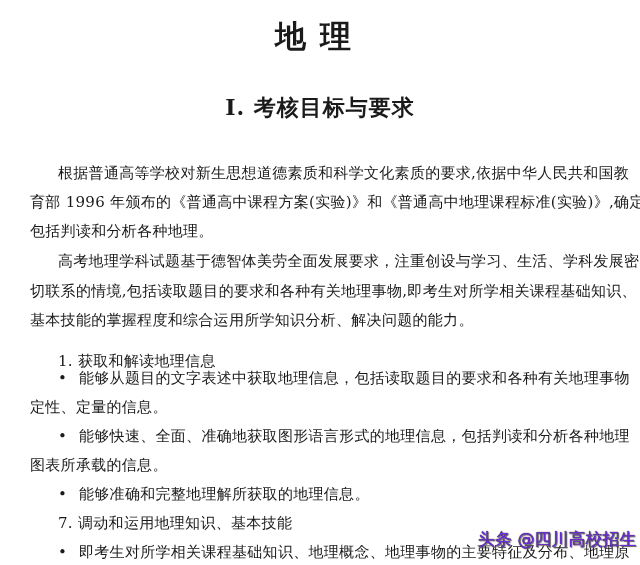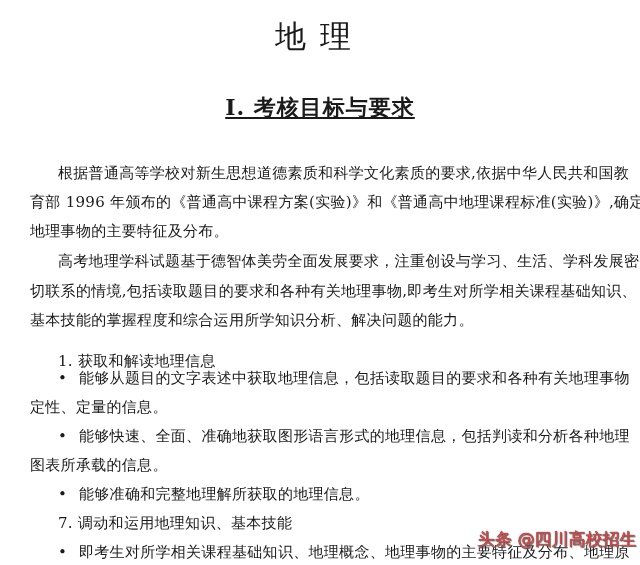--- a/index.html
+++ b/index.html
@@ -1,42 +1,42 @@
 <!DOCTYPE html>
 <html><head>
 <meta charset="utf-8">
 <style>
   html, body { margin: 0; padding: 0; background: #ffffff; }
   body { width: 640px; height: 565px; overflow: hidden; position: relative;
          font-family: "DejaVu Serif", "Liberation Serif", serif; color: #1a1a1a; }
   .title { position: absolute; top: 14px; left: 0; width: 640px; text-align: center;
-           font-size: 31px; font-weight: normal; letter-spacing: 14px; line-height: 44px; }
+           font-size: 31px; font-weight: bold; letter-spacing: 14px; line-height: 44px; }
   .section-title { position: absolute; top: 90px; left: 0; width: 640px; text-align: center;
-           font-size: 22px; font-weight: bold; line-height: 34px; letter-spacing: 1px; text-decoration: underline; }
+           font-size: 22px; font-weight: bold; line-height: 34px; letter-spacing: 1px; }
   .line { position: absolute; left: 30px; width: 556px; font-size: 15px; line-height: 22px;
           white-space: nowrap; text-align: justify; text-align-last: justify; letter-spacing: 0.3px; }
   .line.last { text-align-last: left; }
   .indent { left: 58px; width: 528px; }
   .item { left: 58px; }
   .bullet { left: 58px; width: 528px; }
   .bullet .dot { display: inline-block; width: 21px; }
   .watermark { position: absolute; left: 478px; top: 527px; font-family: "DejaVu Sans", "Liberation Sans", sans-serif;
-               font-size: 17px; color: #ef4444; white-space: nowrap;
+               font-size: 17px; color: #6d28d9; white-space: nowrap;
                text-shadow: 0 0 1px #444, 0 0 1px #444, 1px 1px 1px #666; line-height: 24px; }
 </style>
 </head>
 <body>
 
 <div class="title">地理</div>
 <div class="section-title">Ⅰ. 考核目标与要求</div>
 
 <div>
   <div class="line indent" style="top:162px">根据普通高等学校对新生思想道德素质和科学文化素质的要求,依据中华人民共和国教</div>
   <div class="line" style="top:191px">育部 1996 年颁布的《普通高中课程方案(实验)》和《普通高中地理课程标准(实验)》,确定</div>
-  <div class="line last" style="top:220px">地理事物的主要特征及分布。</div>
+  <div class="line last" style="top:220px">包括判读和分析各种地理。</div>
 </div>
 
 <div>
   <div class="line indent" style="top:250px">高考地理学科试题基于德智体美劳全面发展要求，注重创设与学习、生活、学科发展密</div>
   <div class="line" style="top:280px">切联系的情境,包括读取题目的要求和各种有关地理事物,即考生对所学相关课程基础知识、</div>
   <div class="line last" style="top:309px">基本技能的掌握程度和综合运用所学知识分析、解决问题的能力。</div>
 </div>
 
 <div>
   <div class="line item last" style="top:350px">1. 获取和解读地理信息</div>

